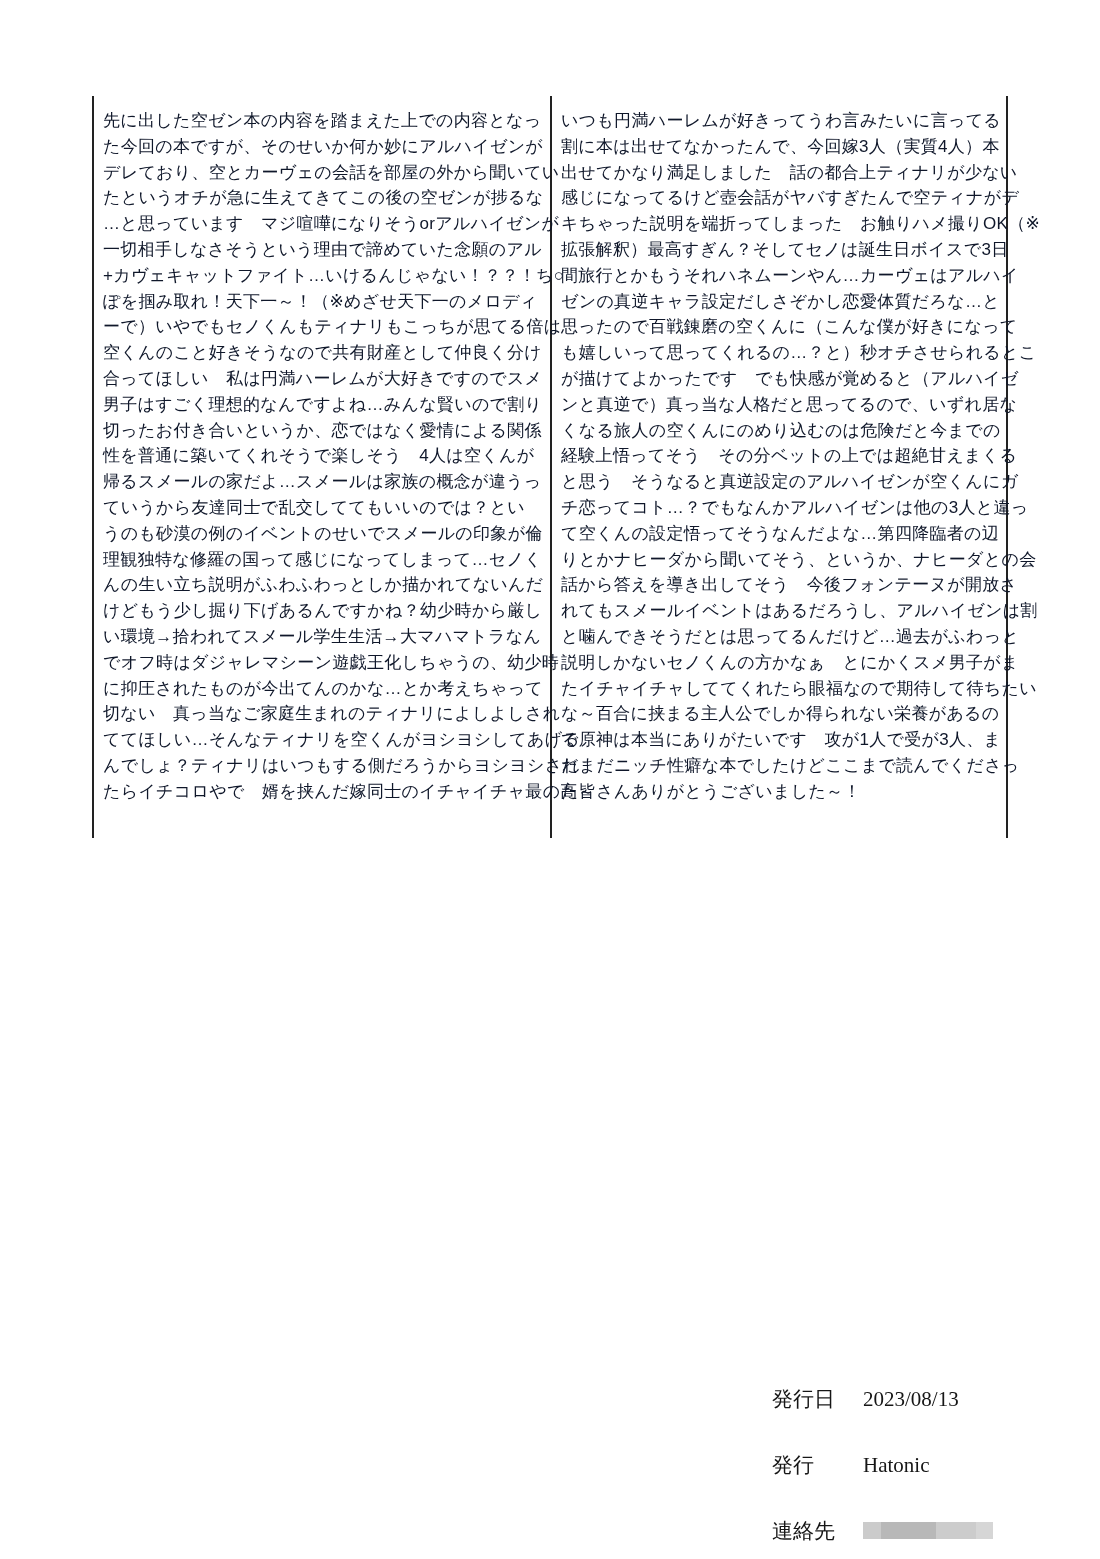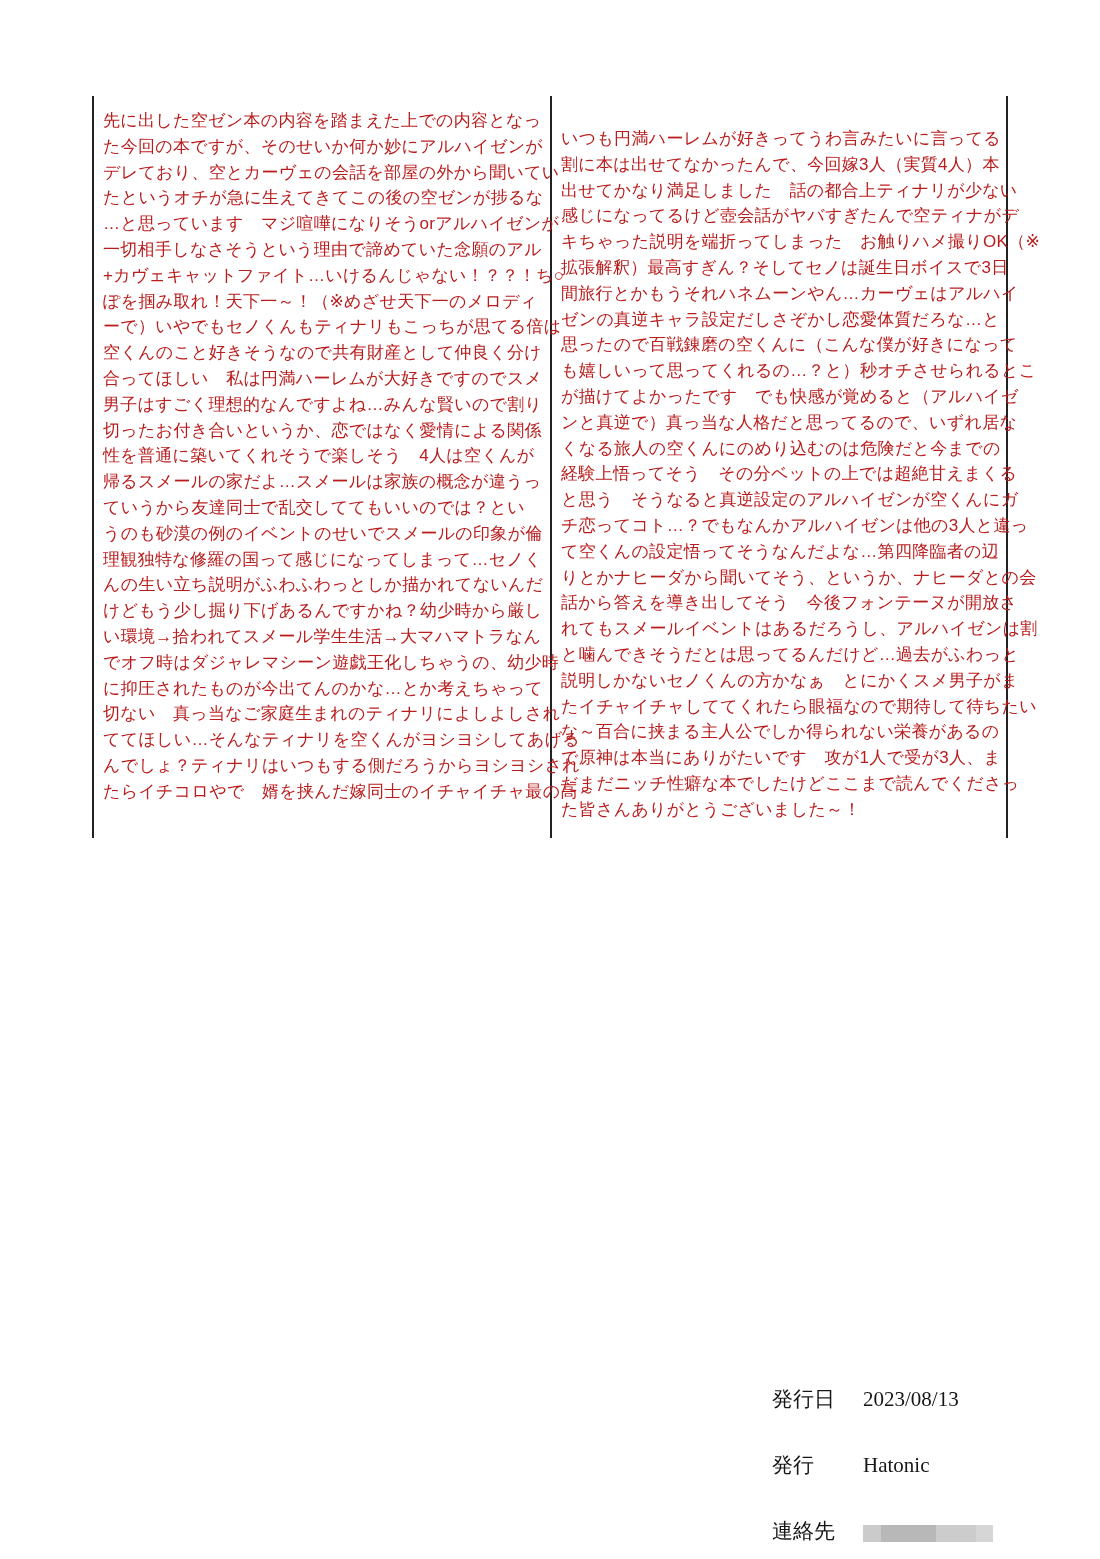--- a/index.html
+++ b/index.html
@@ -25,41 +25,41 @@
   .vrule.middle { left: 550px; }
   .vrule.right  { left: 1006px; }
 
   .text-col {
     position: absolute;
     top: 108px;
     width: 444px;
     font-size: 17px;
     line-height: 25.8px;
     letter-spacing: 0.3px;
-    color: #b91c1c;
+    color: #0f172a;
     white-space: pre;
   }
   .text-col.left  { left: 103px; }
-  .text-col.right { left: 561px; margin-top: 18px; }
+  .text-col.right { left: 561px; }
   .text-col .text-line {
     height: 25.8px;
     overflow: visible;
   }
 
   .colophon {
     position: absolute;
     left: 772px;
     top: 1344px;
     font-family: "Liberation Serif", "DejaVu Serif", serif;
     font-size: 21px;
     line-height: 22px;
     color: #161616;
     white-space: pre;
   }
-  .c-row { display: flex; height: 22px; align-items: flex-end; }
+  .c-row { display: flex; height: 22px; }
   .c-label { width: 91px; }
   .c-value { }
   .redaction {
     width: 130px;
     height: 17px;
     margin-top: 2px;
     
     background: #c4c4c4;
   }
 </style>

